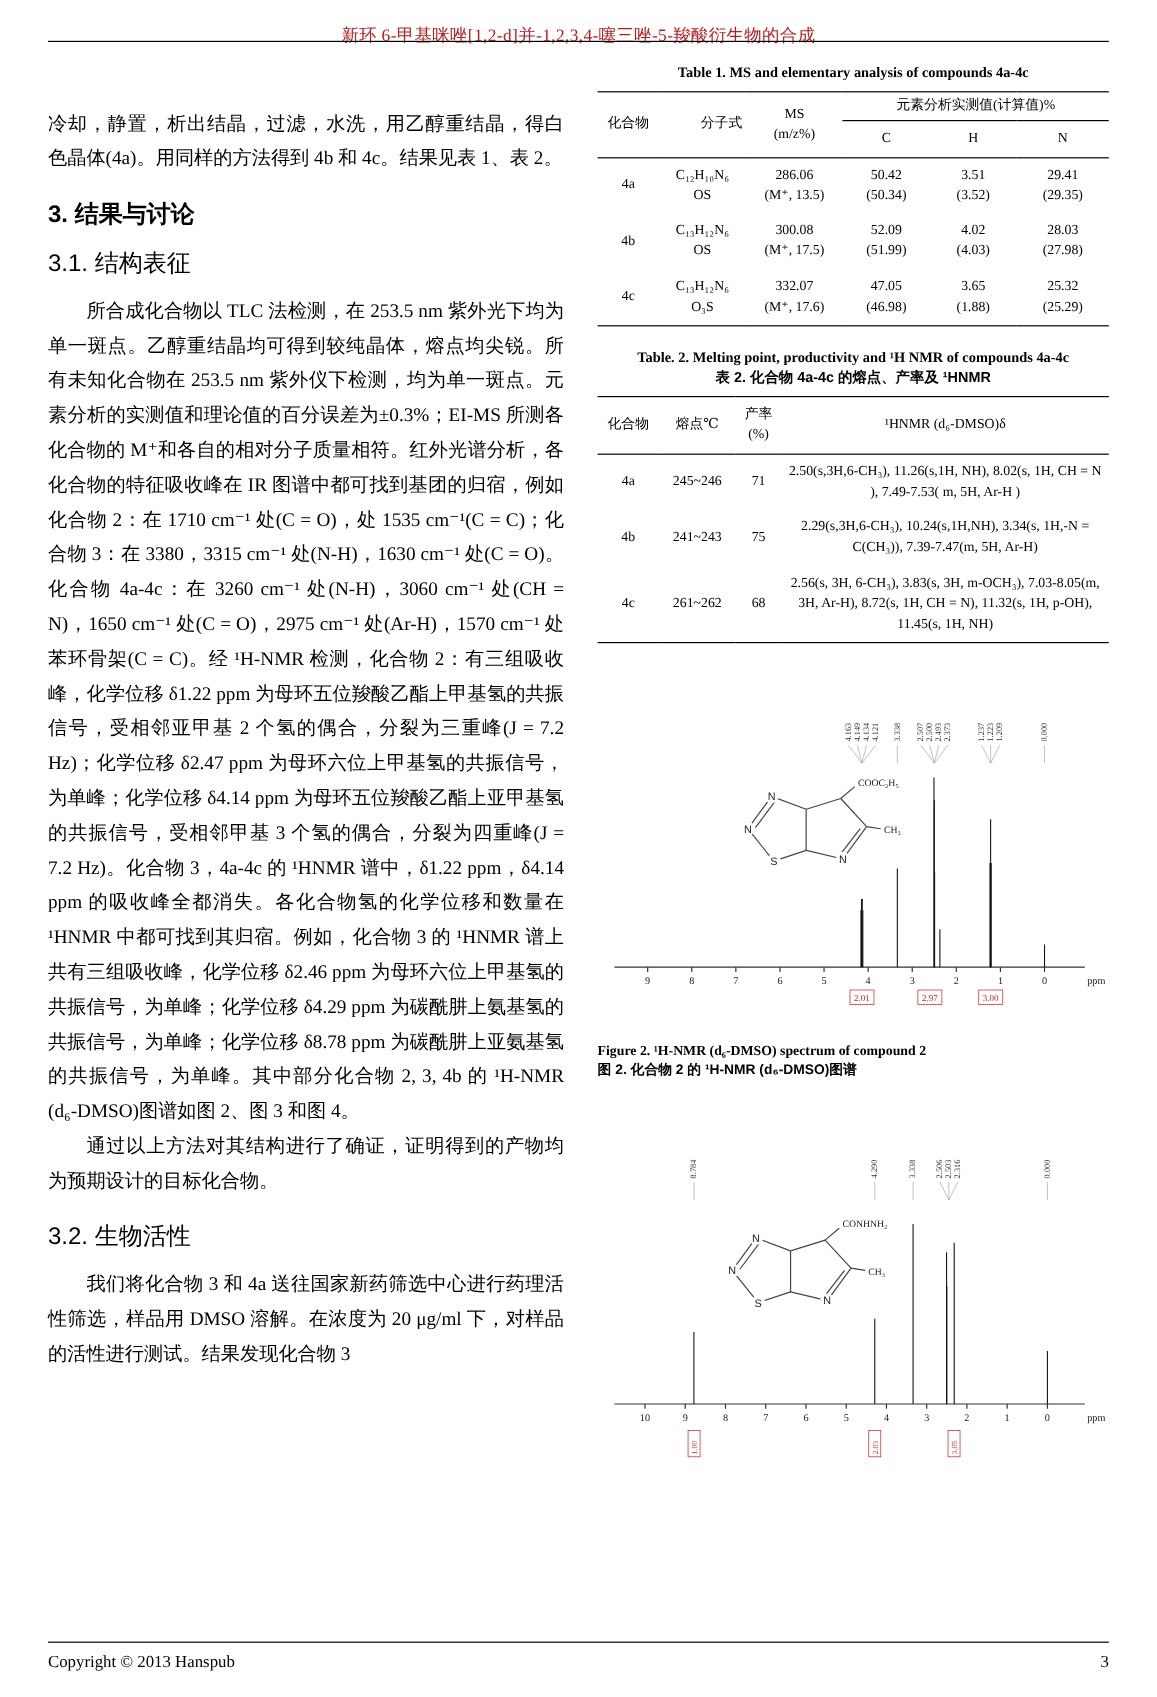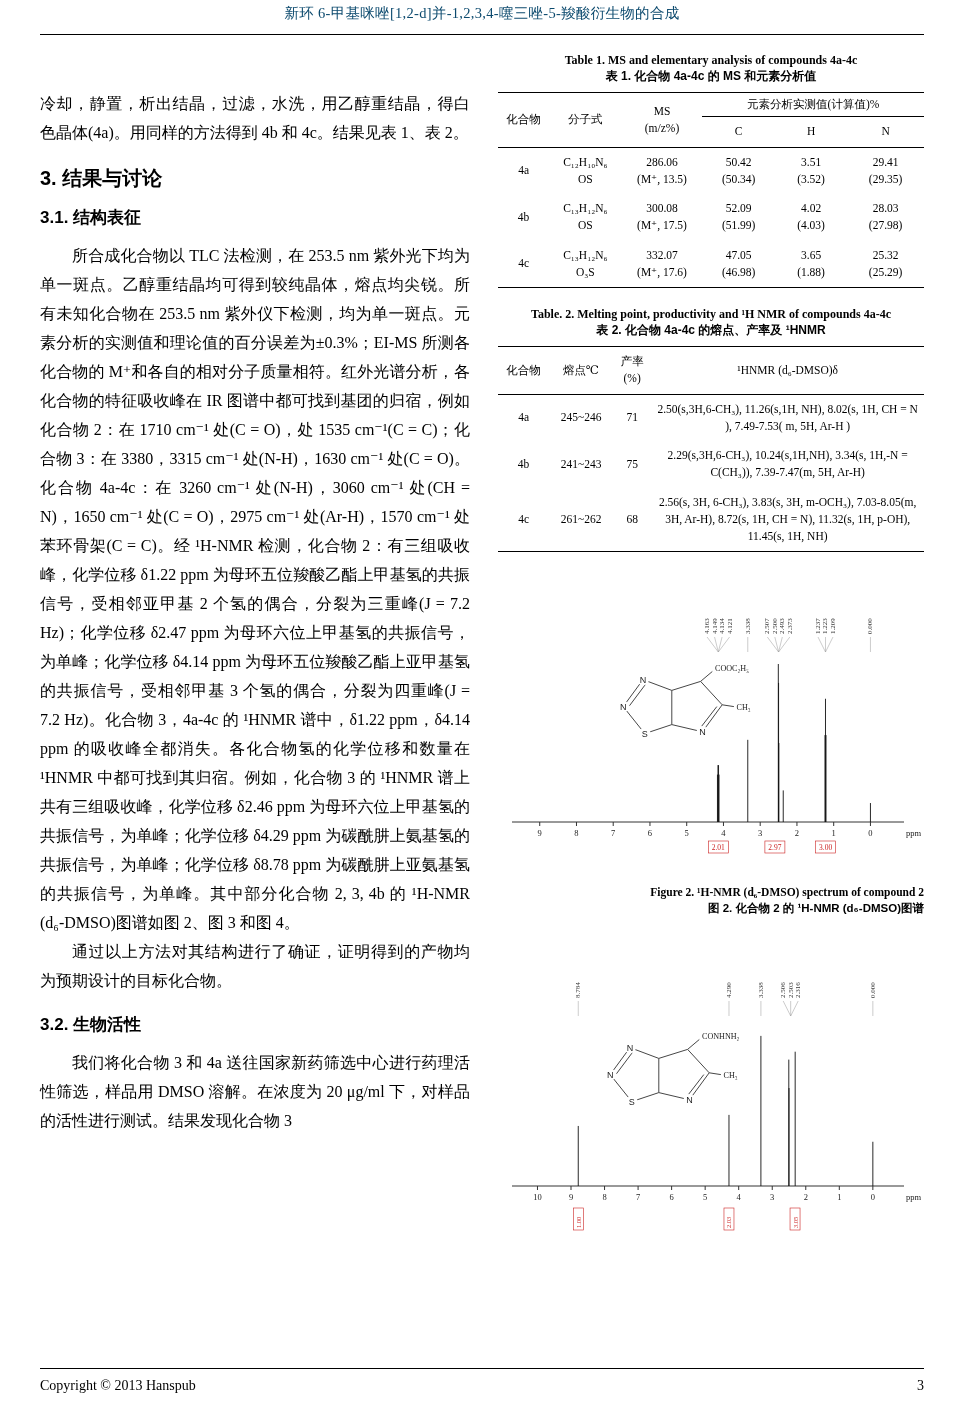--- a/index.html
+++ b/index.html
@@ -1,48 +1,48 @@
 <!DOCTYPE html>
 <html><head>
 <meta charset="utf-8">
 <style>
   * { margin:0; padding:0; box-sizing:border-box; }
   html,body { background:#ffffff; }
   body { width:964px; height:1414px; position:relative; color:#000;
          font-family:"Liberation Serif","DejaVu Serif",serif; }
   .page { position:relative; width:964px; height:1414px; overflow:hidden; background:#fff; }
 
-  .header { position:absolute; top:4px; left:40px; right:40px; text-align:center;
-            font-size:14.5px; color:#0c4a6e; letter-spacing:0.3px; }
+  .header { position:absolute; top:20px; left:40px; right:40px; text-align:center;
+            font-size:14.5px; color:#b91c1c; letter-spacing:0.3px; }
   .header-rule { position:absolute; top:34px; left:40px; right:40px; border-top:1px solid #000; }
 
   .columns { position:absolute; top:52px; left:40px; width:884px; display:flex; gap:28px; }
   .col-left { width:430px;margin-top:37px; }
   .col-right { width:426px; }
 
   .body-text { font-size:16px; line-height:29px; text-align:justify; }
   .indent { text-indent:2em; }
   .sec1 { font-size:20px; font-weight:bold; margin:18px 0 12px 0;
           font-family:"Liberation Sans","DejaVu Sans",sans-serif; }
-  .sec2 { font-size:17px; font-weight:bold; margin:14px 0 12px 0;
+  .sec2 { font-size:20px; font-weight:normal; margin:14px 0 12px 0;
           font-family:"Liberation Sans","DejaVu Sans",sans-serif; }
   .mt18 { margin-top:18px; }
 
   .tcap { text-align:center; font-size:12px; font-weight:bold; line-height:16px; margin-bottom:8px; }
   .tcap .zh { font-family:"Liberation Sans","DejaVu Sans",sans-serif; }
   .mt { margin-top:18px; }
 
   .ptable { width:100%; border-collapse:collapse; text-align:center; font-size:11.5px;
             border-top:1.5px solid #000; border-bottom:1.5px solid #000; }
   .ptable th, .ptable td { font-weight:normal; padding:6px 3px; line-height:1.5; vertical-align:middle; }
   .ptable th.hl { border-bottom:1px solid #000; }
   .ptable th.subhl { border-bottom:1px solid #000; padding:3px; }
 
   .spectrum { width:426px; height:300px; display:block; margin:26px auto 6px auto; }
-  .fcap { text-align:right; font-size:11.5px; font-weight:bold; line-height:16px; margin:4px 0 10px 0; }
+  .fcap { text-align:left; font-size:11.5px; font-weight:bold; line-height:16px; margin:4px 0 10px 0; }
   .fcap .zh { font-family:"Liberation Sans","DejaVu Sans",sans-serif; }
 
   .footer-rule { position:absolute; left:40px; right:40px; top:1368px; border-top:1px solid #000; }
   .footer { position:absolute; left:40px; right:40px; top:1378px; font-size:14px;
             display:flex; justify-content:space-between; }
 </style>
 </head>
 <body>
 
 <div class="page">
@@ -59,30 +59,29 @@
       <p class="body-text indent">所合成化合物以 TLC 法检测，在 253.5 nm 紫外光下均为单一斑点。乙醇重结晶均可得到较纯晶体，熔点均尖锐。所有未知化合物在 253.5 nm 紫外仪下检测，均为单一斑点。元素分析的实测值和理论值的百分误差为±0.3%；EI-MS 所测各化合物的 M⁺和各自的相对分子质量相符。红外光谱分析，各化合物的特征吸收峰在 IR 图谱中都可找到基团的归宿，例如化合物 2：在 1710 cm⁻¹ 处(C = O)，处 1535 cm⁻¹(C = C)；化合物 3：在 3380，3315 cm⁻¹ 处(N-H)，1630 cm⁻¹ 处(C = O)。化合物 4a-4c：在 3260 cm⁻¹ 处(N-H)，3060 cm⁻¹ 处(CH = N)，1650 cm⁻¹ 处(C = O)，2975 cm⁻¹ 处(Ar-H)，1570 cm⁻¹ 处苯环骨架(C = C)。经 ¹H-NMR 检测，化合物 2：有三组吸收峰，化学位移 δ1.22 ppm 为母环五位羧酸乙酯上甲基氢的共振信号，受相邻亚甲基 2 个氢的偶合，分裂为三重峰(J = 7.2 Hz)；化学位移 δ2.47 ppm 为母环六位上甲基氢的共振信号，为单峰；化学位移 δ4.14 ppm 为母环五位羧酸乙酯上亚甲基氢的共振信号，受相邻甲基 3 个氢的偶合，分裂为四重峰(J = 7.2 Hz)。化合物 3，4a-4c 的 ¹HNMR 谱中，δ1.22 ppm，δ4.14 ppm 的吸收峰全都消失。各化合物氢的化学位移和数量在 ¹HNMR 中都可找到其归宿。例如，化合物 3 的 ¹HNMR 谱上共有三组吸收峰，化学位移 δ2.46 ppm 为母环六位上甲基氢的共振信号，为单峰；化学位移 δ4.29 ppm 为碳酰肼上氨基氢的共振信号，为单峰；化学位移 δ8.78 ppm 为碳酰肼上亚氨基氢的共振信号，为单峰。其中部分化合物 2, 3, 4b 的 ¹H-NMR (d₆-DMSO)图谱如图 2、图 3 和图 4。</p>
       <p class="body-text indent">通过以上方法对其结构进行了确证，证明得到的产物均为预期设计的目标化合物。</p>
       <h3 class="sec2 mt18">3.2. 生物活性</h3>
       <p class="body-text indent">我们将化合物 3 和 4a 送往国家新药筛选中心进行药理活性筛选，样品用 DMSO 溶解。在浓度为 20 μg/ml 下，对样品的活性进行测试。结果发现化合物 3</p>
     </div>
 
     <div class="col-right">
 
       <div class="tcap">
         <div class="en">Table 1. MS and elementary analysis of compounds 4a-4c</div>
-        <div class="zh">表 1.  化合物 4a-4c 的 MS 和元素分析值</div>
       </div>
       <div id="table1-host">
           <table class="ptable">
             <tbody>
               <tr>
                 <th rowspan="2" class="hl" style="width: 12%;">
                   <div>化合物</div>
                 </th>
-                <th rowspan="2" class="hl" style="width: 17%;">
+                <th rowspan="2" class="hl" style="width: 17%; text-align: right;">
                   <div>分子式</div>
                 </th>
                 <th rowspan="2" class="hl" style="width: 19%;">
                   <div>MS</div>
                   <div>(m/z%)</div>
                 </th>
                 <th colspan="3" class="subhl">
                   <div>元素分析实测值(计算值)%</div>
                 </th>
               </tr>

